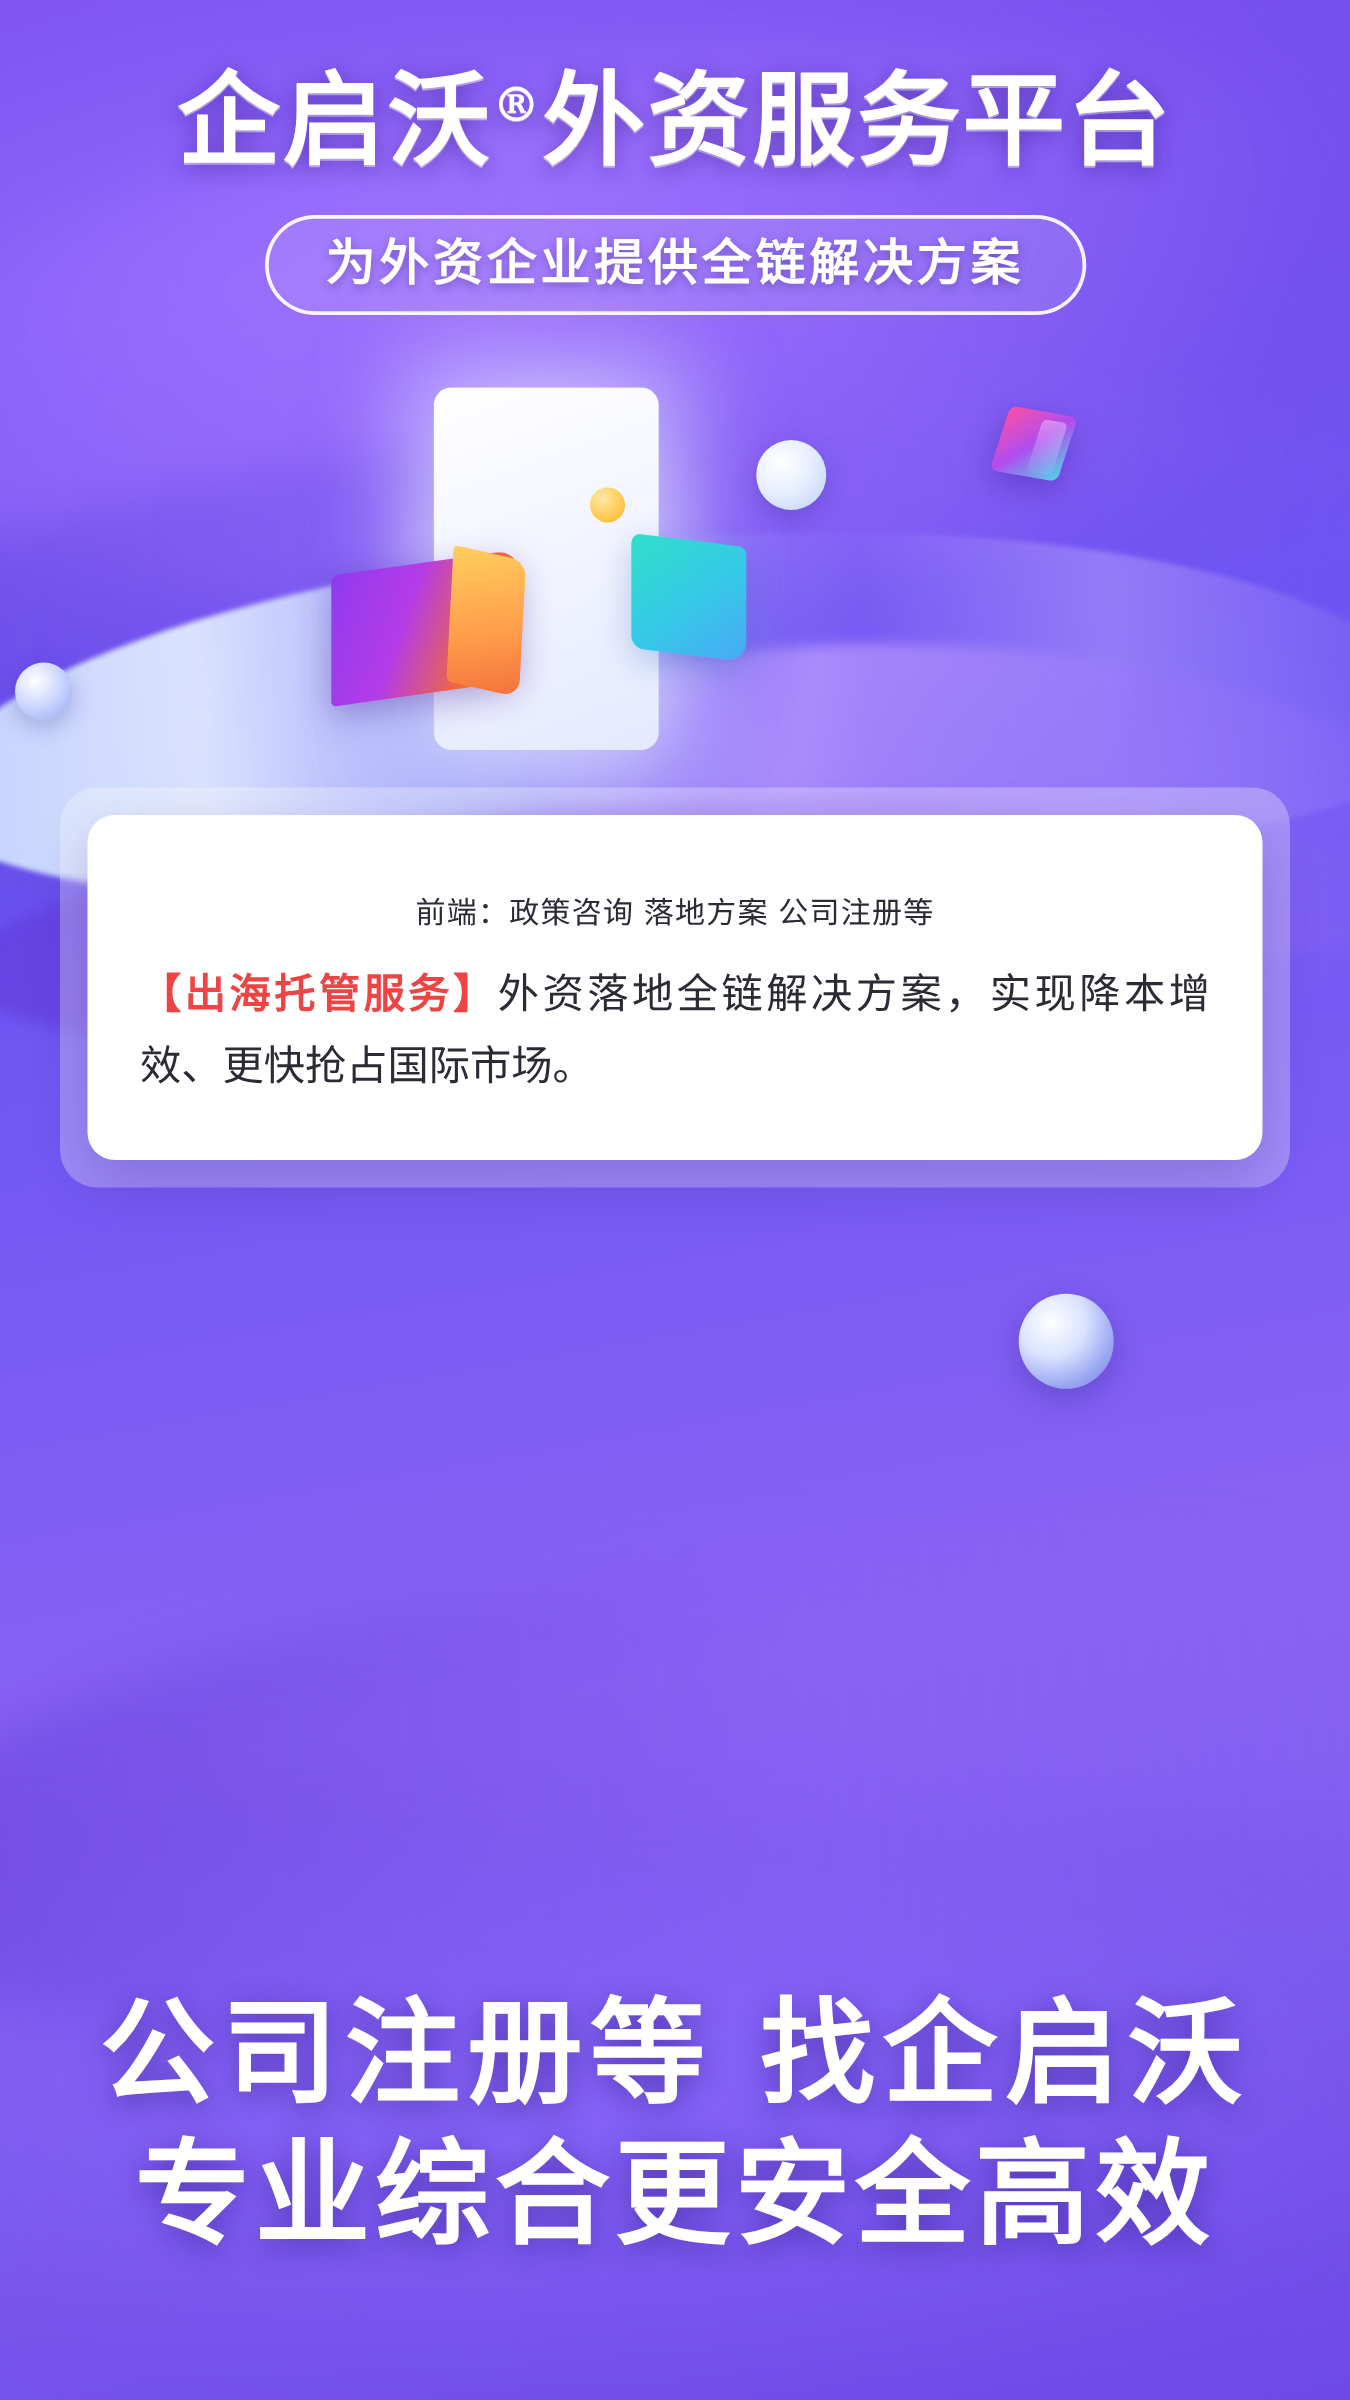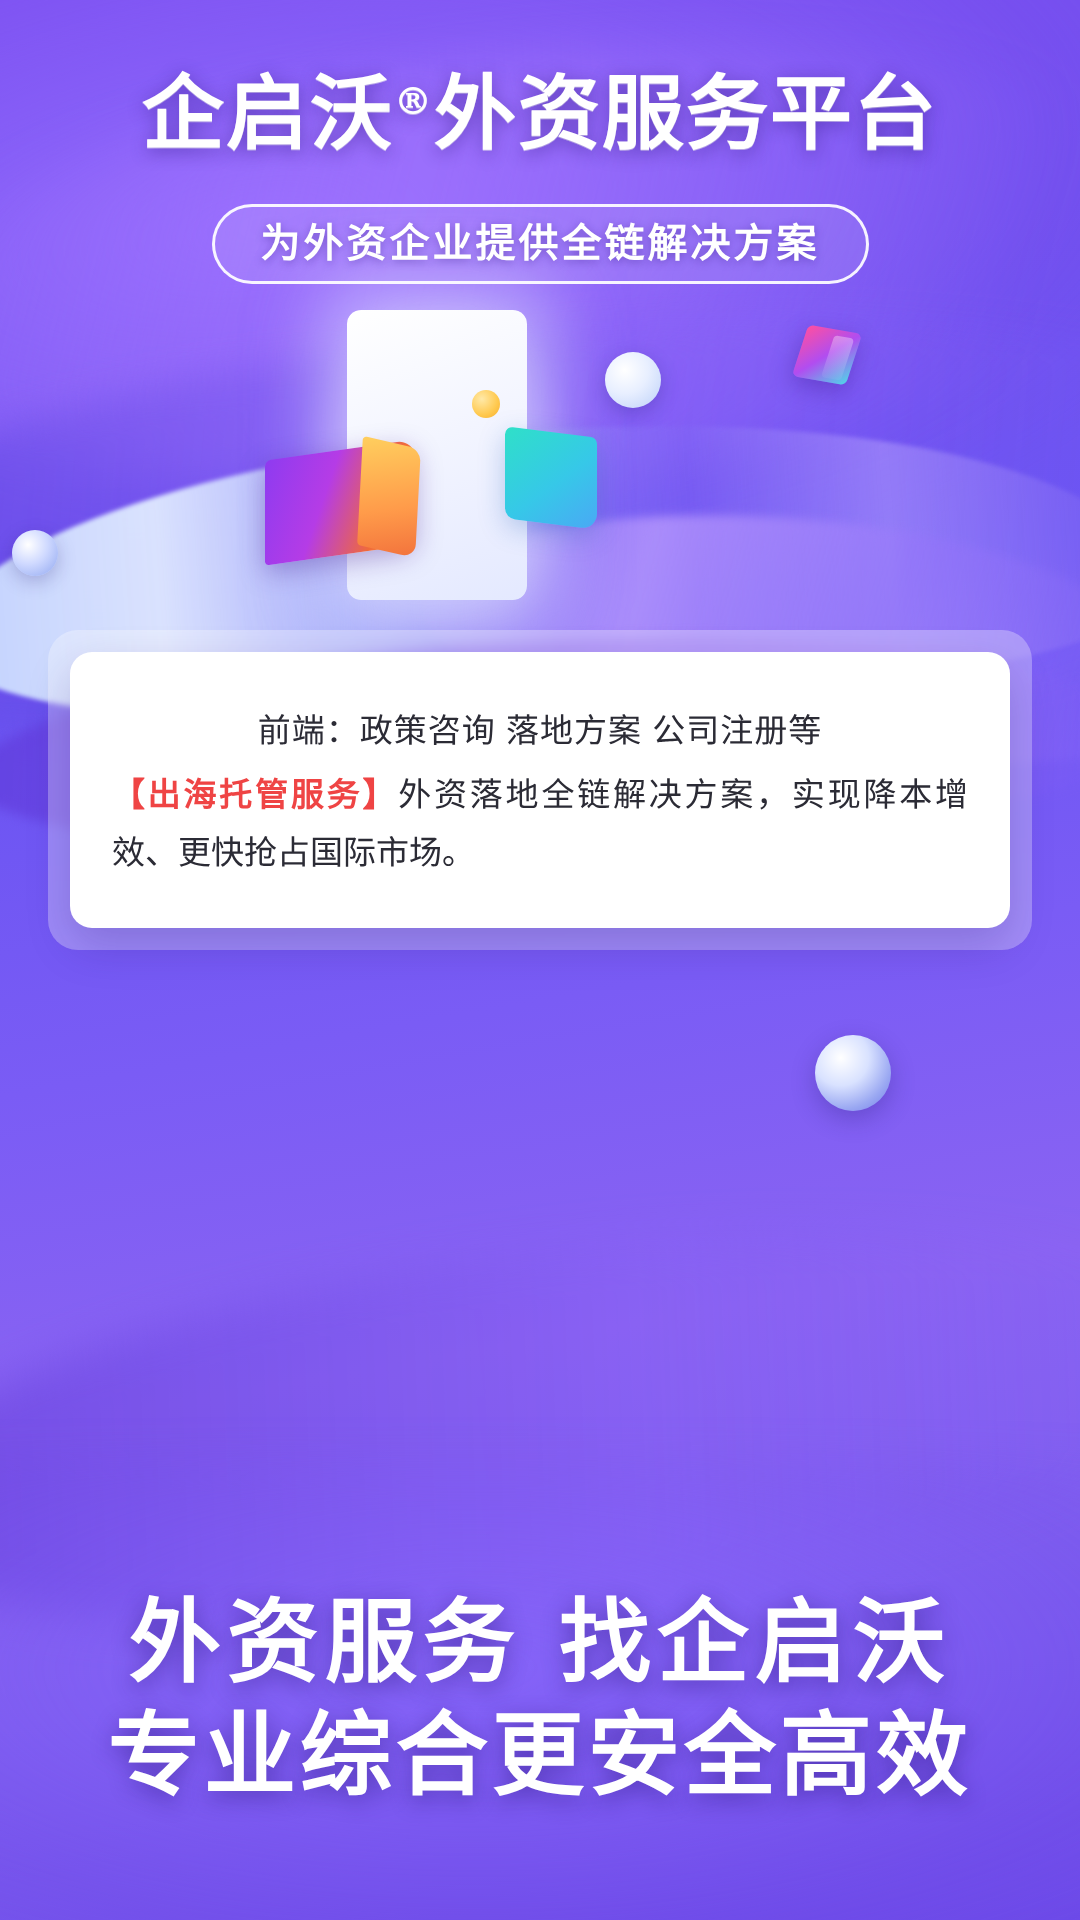--- a/index.html
+++ b/index.html
@@ -257,21 +257,21 @@
     z-index: 6;
   }
   .title {
     font-family: "DejaVu Serif", "Liberation Serif", serif;
     font-weight: 700;
     font-size: 82px;
     letter-spacing: 2px;
     line-height: 1.1;
     color: #ffffff;
     text-shadow: 0 4px 18px rgba(40,18,120,0.45), 0 1px 0 rgba(255,255,255,0.6);
-    margin: 16px;
+    margin: 0;
     white-space: nowrap;
   }
   .title .reg {
     font-size: 38px;
     vertical-align: super;
   }
   .subtitle-pill {
     display: inline-block;
     margin-top: 30px;
     padding: 16px 46px 18px;
@@ -324,21 +324,21 @@
     font-size: 20px;
     vertical-align: super;
   }
   .seg-list {
     margin: 6px 0 0;
     padding: 0;
     list-style: none;
     text-align: center;
   }
   .seg-list li {
-    font-size: 33px;
+    font-size: 24px;
     line-height: 58px;
     color: #2b2b35;
     letter-spacing: 1px;
   }
   .closing {
     margin: 6px 0 0;
     font-size: 33px;
     line-height: 58px;
     color: #2b2b35;
     text-align: justify;
@@ -408,17 +408,17 @@
 
       <ul class="seg-list">
         <li>前端：政策咨询 落地方案 公司注册等</li>
       </ul>
 
       <p class="closing"><span class="hl">【出海托管服务】</span><span>外资落地全链解决方案，实现降本增效、更快抢占国际市场。</span></p>
     </div>
   </div>
 
   <div class="footer">
-    <p class="slogan slogan-1">外资服务 找企启沃</p>
+    <p class="slogan slogan-1">公司注册等 找企启沃</p>
     <p class="slogan slogan-2">专业综合更安全高效</p>
   </div>
 
 </div>
 
 </body></html>

